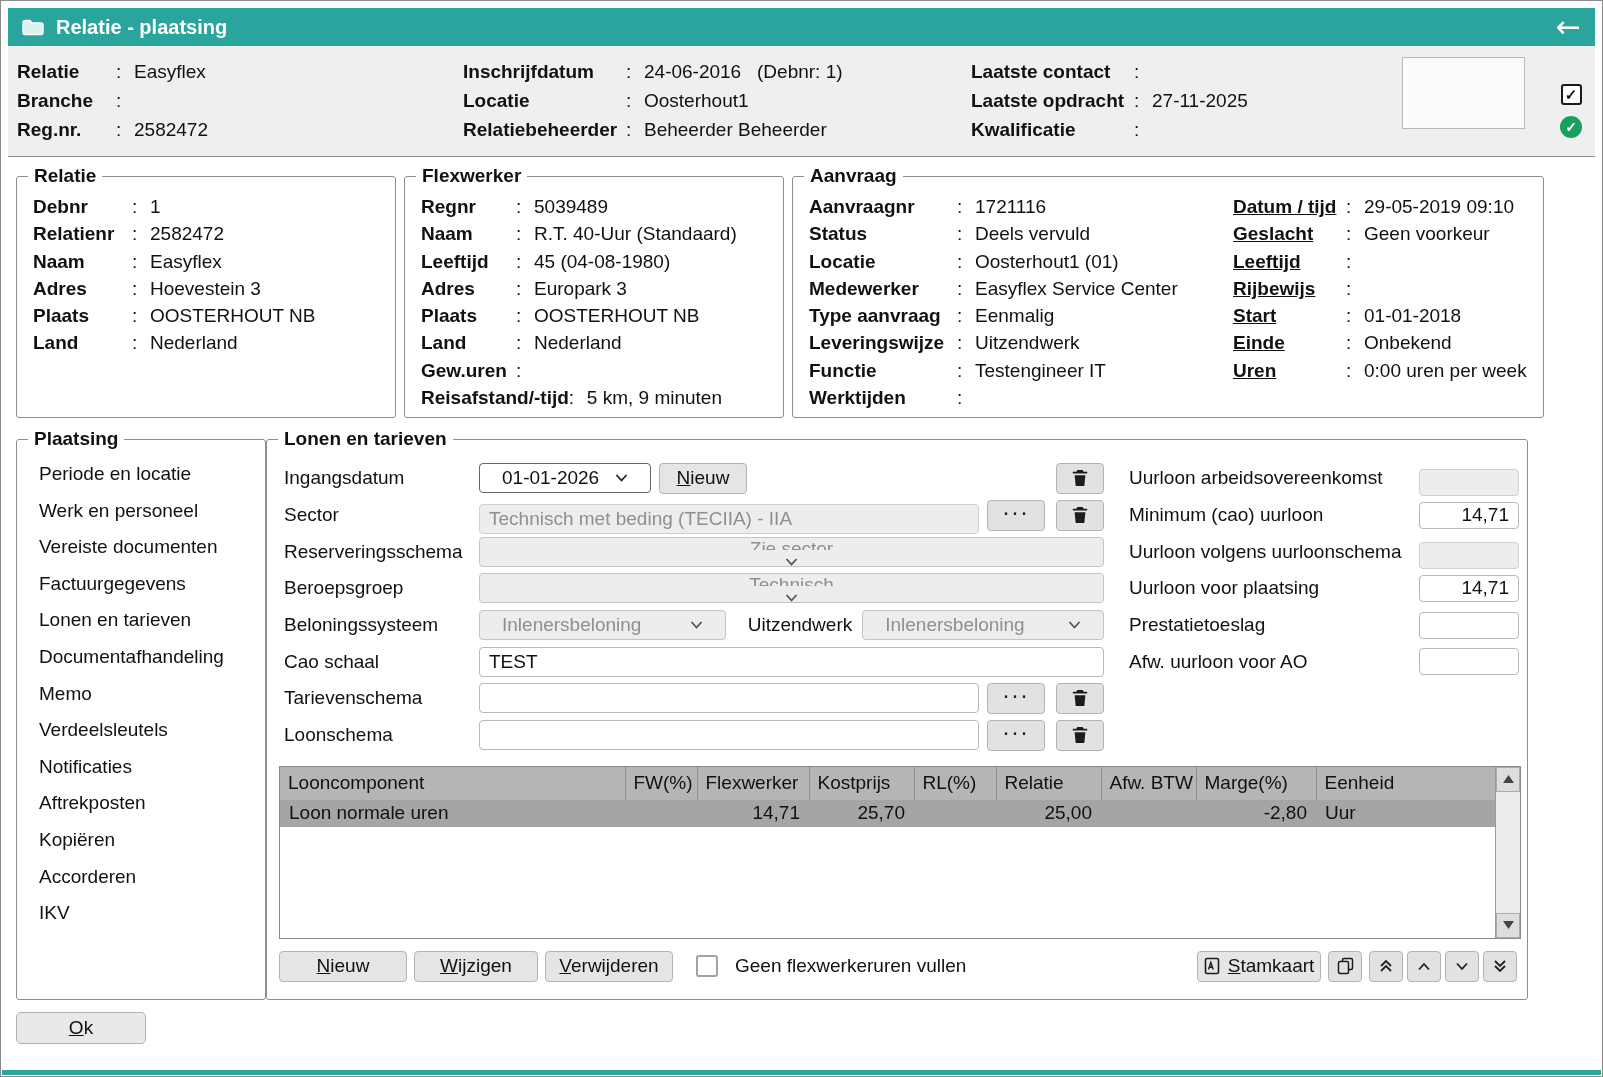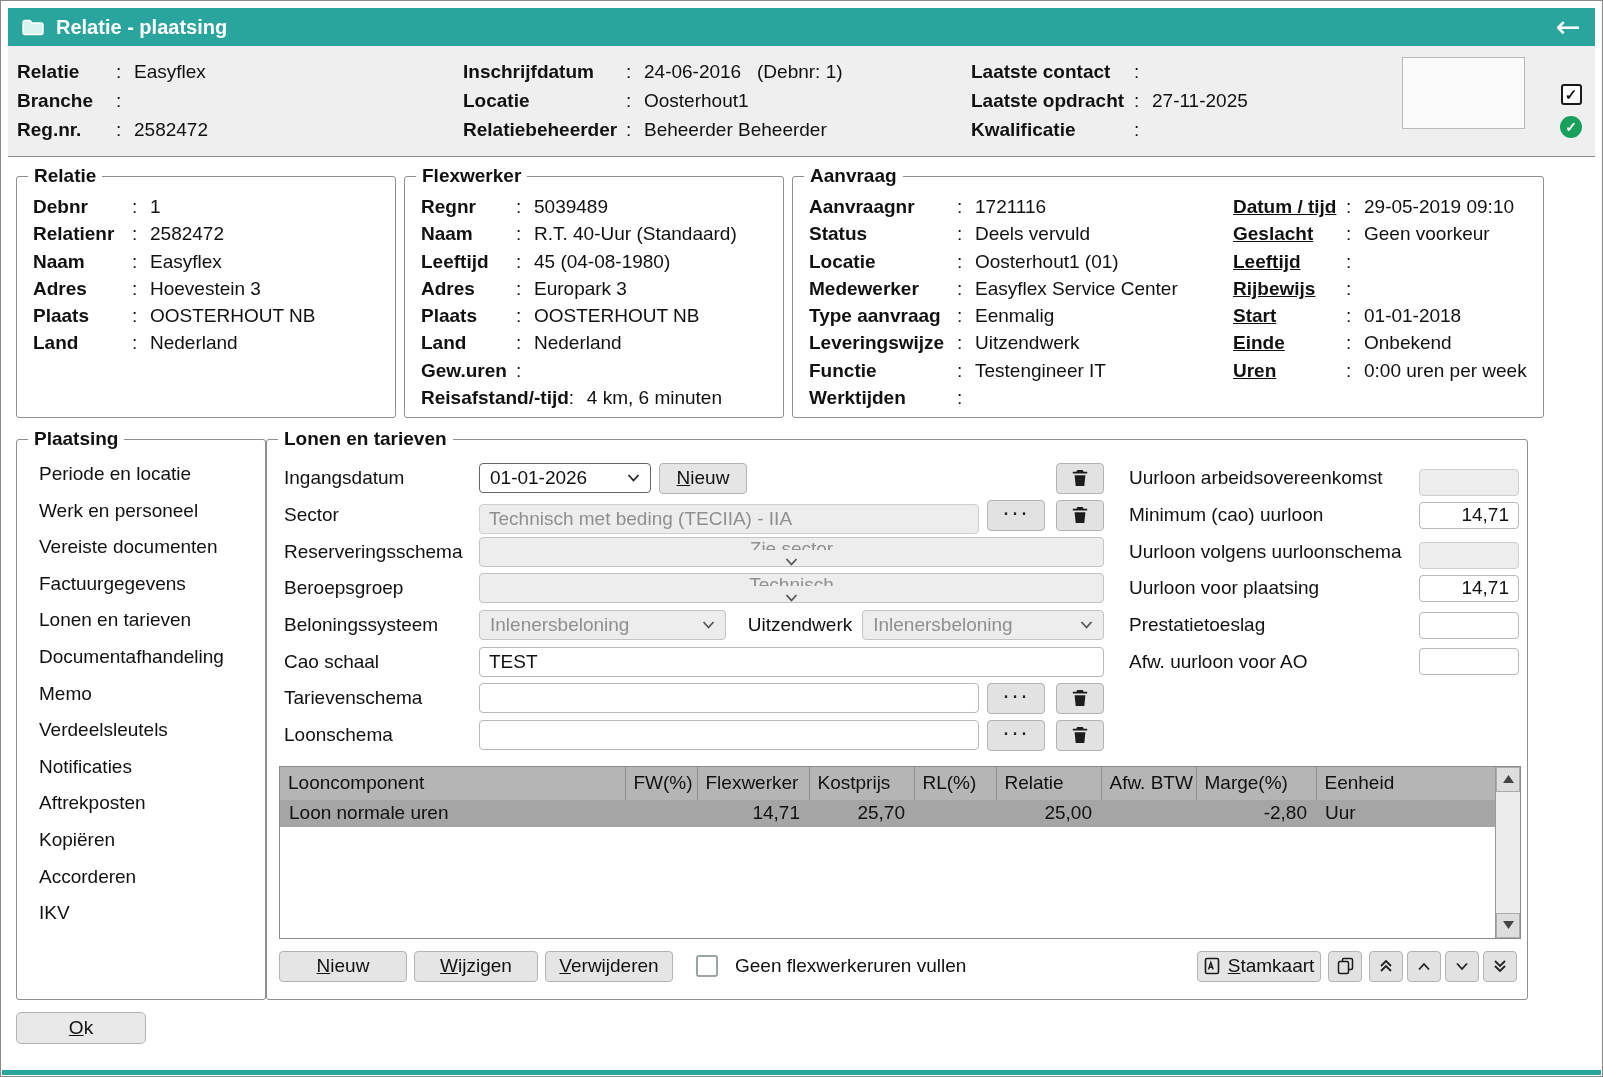--- a/index.html
+++ b/index.html
@@ -67,21 +67,21 @@
 
   .lonen-cols { display: flex; margin-top: 4px; }
   .lonen-left { width: 837px; padding-left: 17px; }
   .lonen-right { flex: 1; margin-left: 25px; padding-right: 8px; }
 
   .form-row { display: flex; align-items: center; height: 36.7px; }
   .form-row .flabel { width: 195px; white-space: nowrap; }
   .controls { display: flex; align-items: center; width: 625px; }
 
   .sel { height: 30px; border: 1px solid #666; border-radius: 4px; background: #fff;
-         display: flex; align-items: center; padding: 0 10px; gap: 8px; cursor: pointer; }
+         display: flex; align-items: center; padding: 0 22px; gap: 8px; cursor: pointer; }
   .sel .stext { flex: 1; white-space: nowrap; overflow: hidden; }
   .sel.disabled { background: #ededed; border-color: #c3c3c3; color: #8f8f8f; cursor: default; }
   .sel-ingangs { width: 172px; margin-right: 8px; }
   .sel-wide { width: 625px; flex-direction: column; }
   .sel-belonings { width: 250px; }
   .sel-loonschaal { width: 245px; margin-left: auto; }
   .inline-label { margin-left: 22px; margin-right: 10px; white-space: nowrap; }
 
   .inp { height: 30px; border: 1px solid #b9b9b9; border-radius: 4px; background: #fff;
          padding: 0 9px; font: inherit; color: #111; }
@@ -284,21 +284,21 @@
           <span class="val">Nederland</span>
         </div>
       <div class="kv">
           <span class="lbl">Gew.uren</span>
           <span class="colon"></span>
           <span class="val"></span>
         </div>
       <div class="kv">
           <span class="lbl">Reisafstand/-tijd</span>
           <span class="colon"></span>
-          <span class="val">4 km, 6 minuten</span>
+          <span class="val">5 km, 9 minuten</span>
         </div>
     </fieldset>
 
     <fieldset class="fs-aanvraag">
       <legend>Aanvraag</legend>
       <div class="aanvraag-cols">
         <div class="aanvraag-left">
           <div class="kv">
               <span class="lbl">Aanvraagnr</span>
               <span class="colon"></span>

